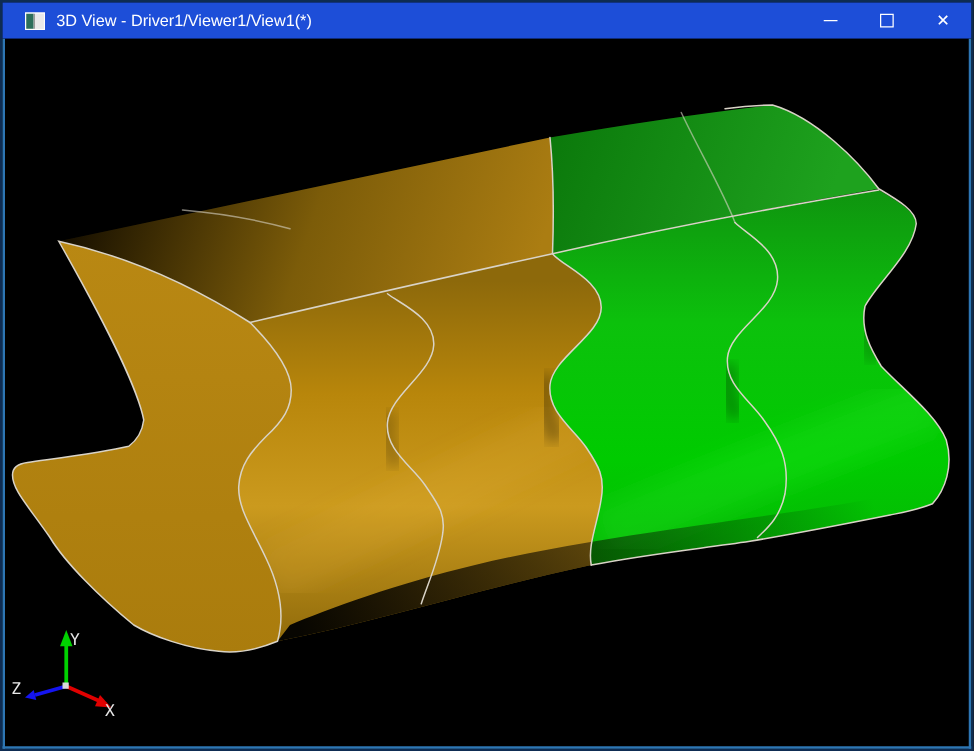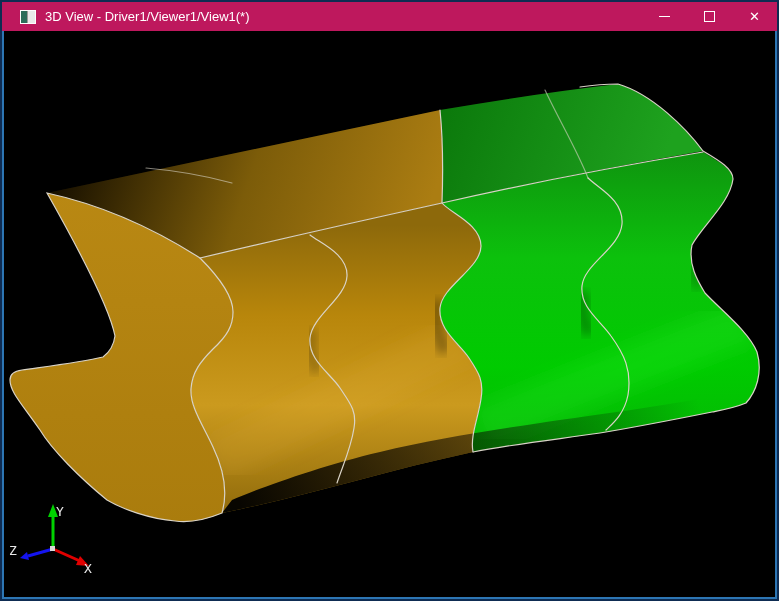--- a/index.html
+++ b/index.html
@@ -2,21 +2,21 @@
 <html><head>
 <meta charset="utf-8">
 <style>
   html,body{margin:0;padding:0;background:#444;}
   .window{
     position:relative;width:779px;height:601px;box-sizing:border-box;
     border:2px solid #0e2c52;background:#000;
     font-family:"Liberation Sans", sans-serif;
   }
   .titlebar{
-    height:29px;background:#be185d;display:flex;align-items:center;
+    height:29px;background:#1d4ed8;display:flex;align-items:center;
     color:#fff;font-size:13px;user-select:none;
   }
   .app-icon{
     width:16px;height:14px;margin-left:18px;margin-right:9px;
     background:#f0f0f0;border:1px solid #fdfdfd;box-sizing:border-box;
     display:inline-flex;
   }
   .app-icon-left{width:40%;height:100%;background:#2c6e5a;}
   .app-icon-right{flex:1;background:#e9e9e9;border-left:1px solid #9a9a9a;}
   .title-text{flex:0 1 auto;white-space:nowrap;}

